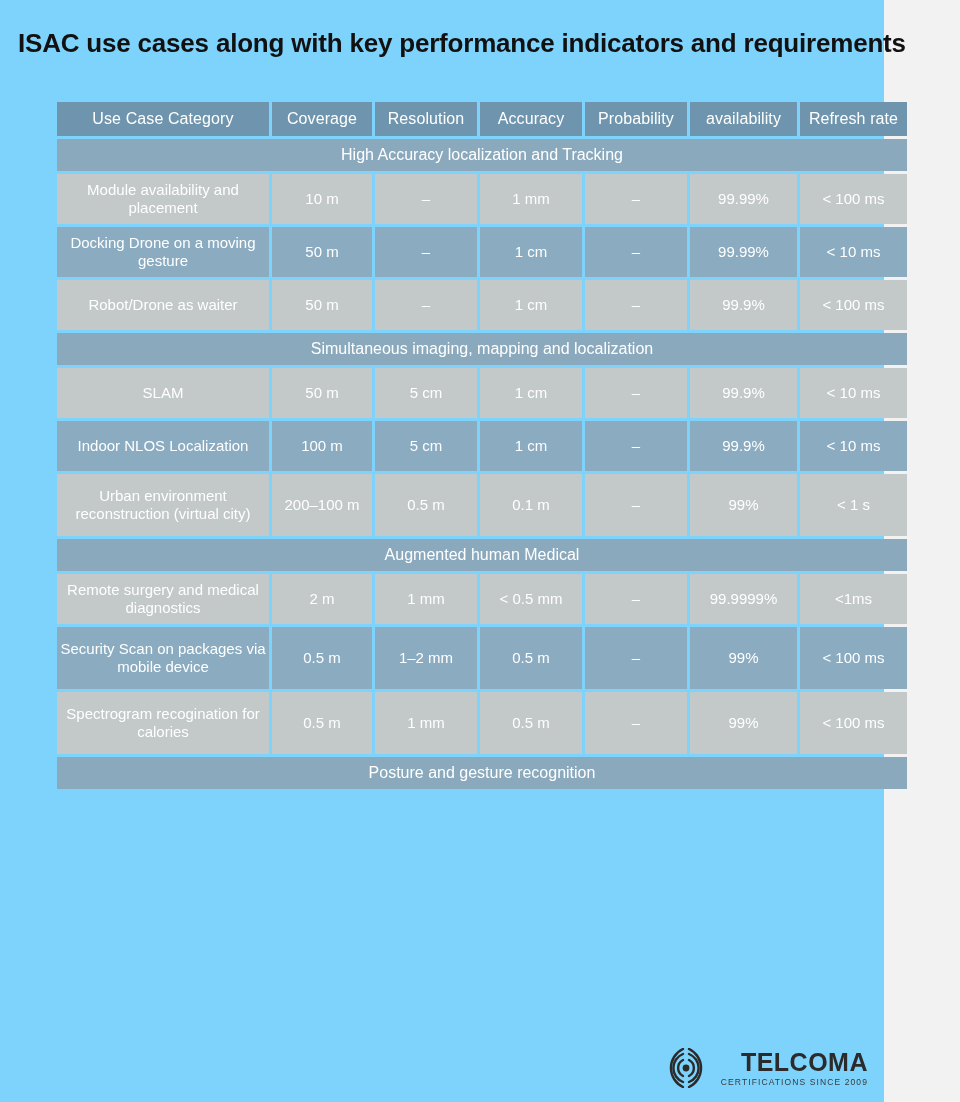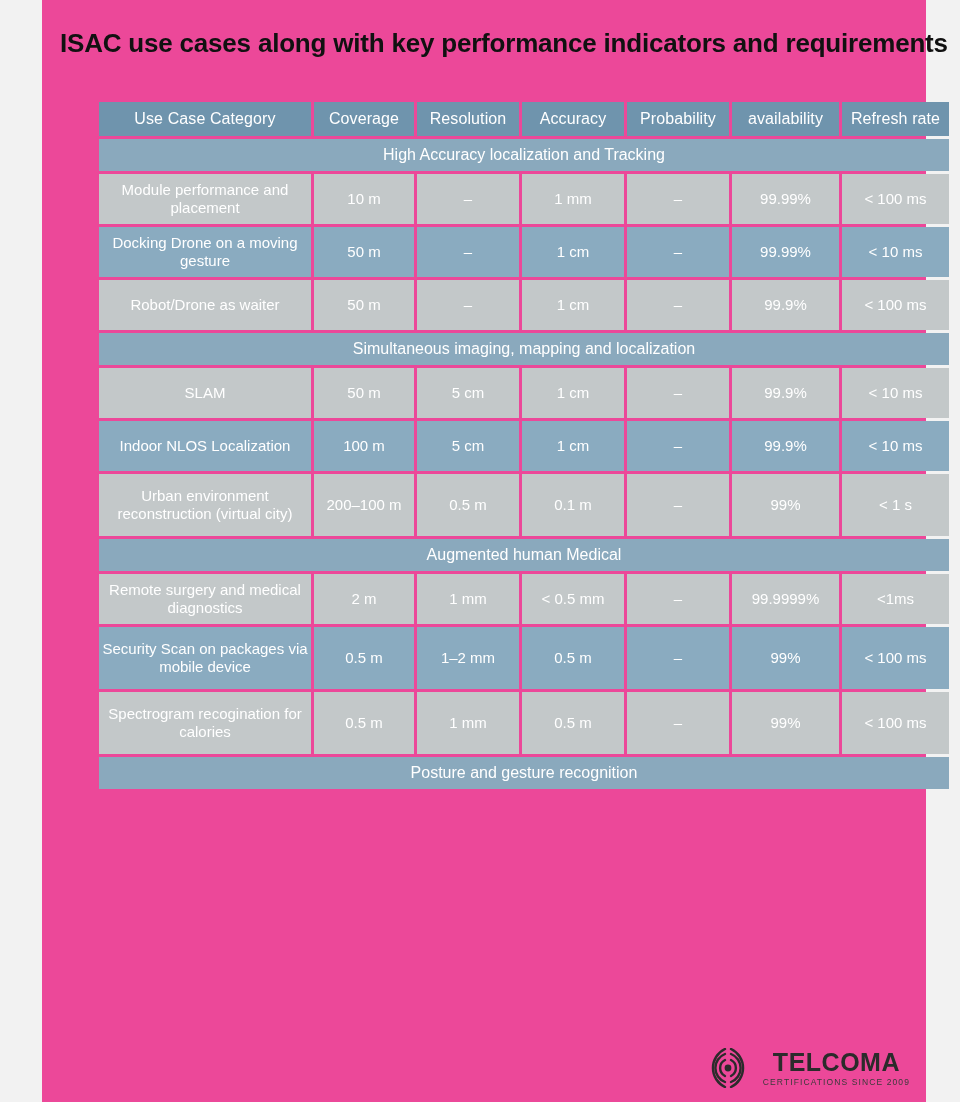--- a/index.html
+++ b/index.html
@@ -11,23 +11,22 @@
     height: 1102px;
     background: #f2f2f2;
     font-family: "Liberation Sans", sans-serif;
     color: #ffffff;
     overflow: hidden;
   }
   .page {
     position: relative;
     width: 884px;
     height: 1102px;
-    background: #ec4899;
+    background: #7dd3fc;
     box-sizing: border-box;
-    margin-left: 42px;
   }
   .title {
     position: absolute;
     left: 18px;
     top: 28px;
     width: 930px;
     font-size: 26px;
     font-weight: bold;
     color: #111111;
     letter-spacing: -0.2px;
@@ -99,21 +98,21 @@
     display: flex;
     align-items: center;
     gap: 8px;
   }
   .wave-icon {
     display: block;
   }
   .logo-text {
     display: flex;
     flex-direction: column;
-    align-items: center;
+    align-items: flex-end;
     line-height: 1;
   }
   .logo-main {
     font-size: 25px;
     font-weight: bold;
     color: #2b2b2b;
     letter-spacing: 0.5px;
   }
   .logo-sub {
     font-size: 8.5px;
@@ -150,21 +149,21 @@
           <th class="hdr">availability</th>
           <th class="hdr">Refresh rate</th>
         </tr>
       </thead>
       <tbody>
 
         <tr>
           <td class="section" colspan="7">High Accuracy localization and Tracking</td>
         </tr>
         <tr class="light h2">
-          <td class="cat">Module performance and placement</td>
+          <td class="cat">Module availability and placement</td>
           <td class="cell">10 m</td>
           <td class="cell">–</td>
           <td class="cell">1 mm</td>
           <td class="cell">–</td>
           <td class="cell">99.99%</td>
           <td class="cell">&lt; 100 ms</td>
         </tr>
         <tr class="dark h2">
           <td class="cat">Docking Drone on a moving gesture</td>
           <td class="cell">50 m</td>

